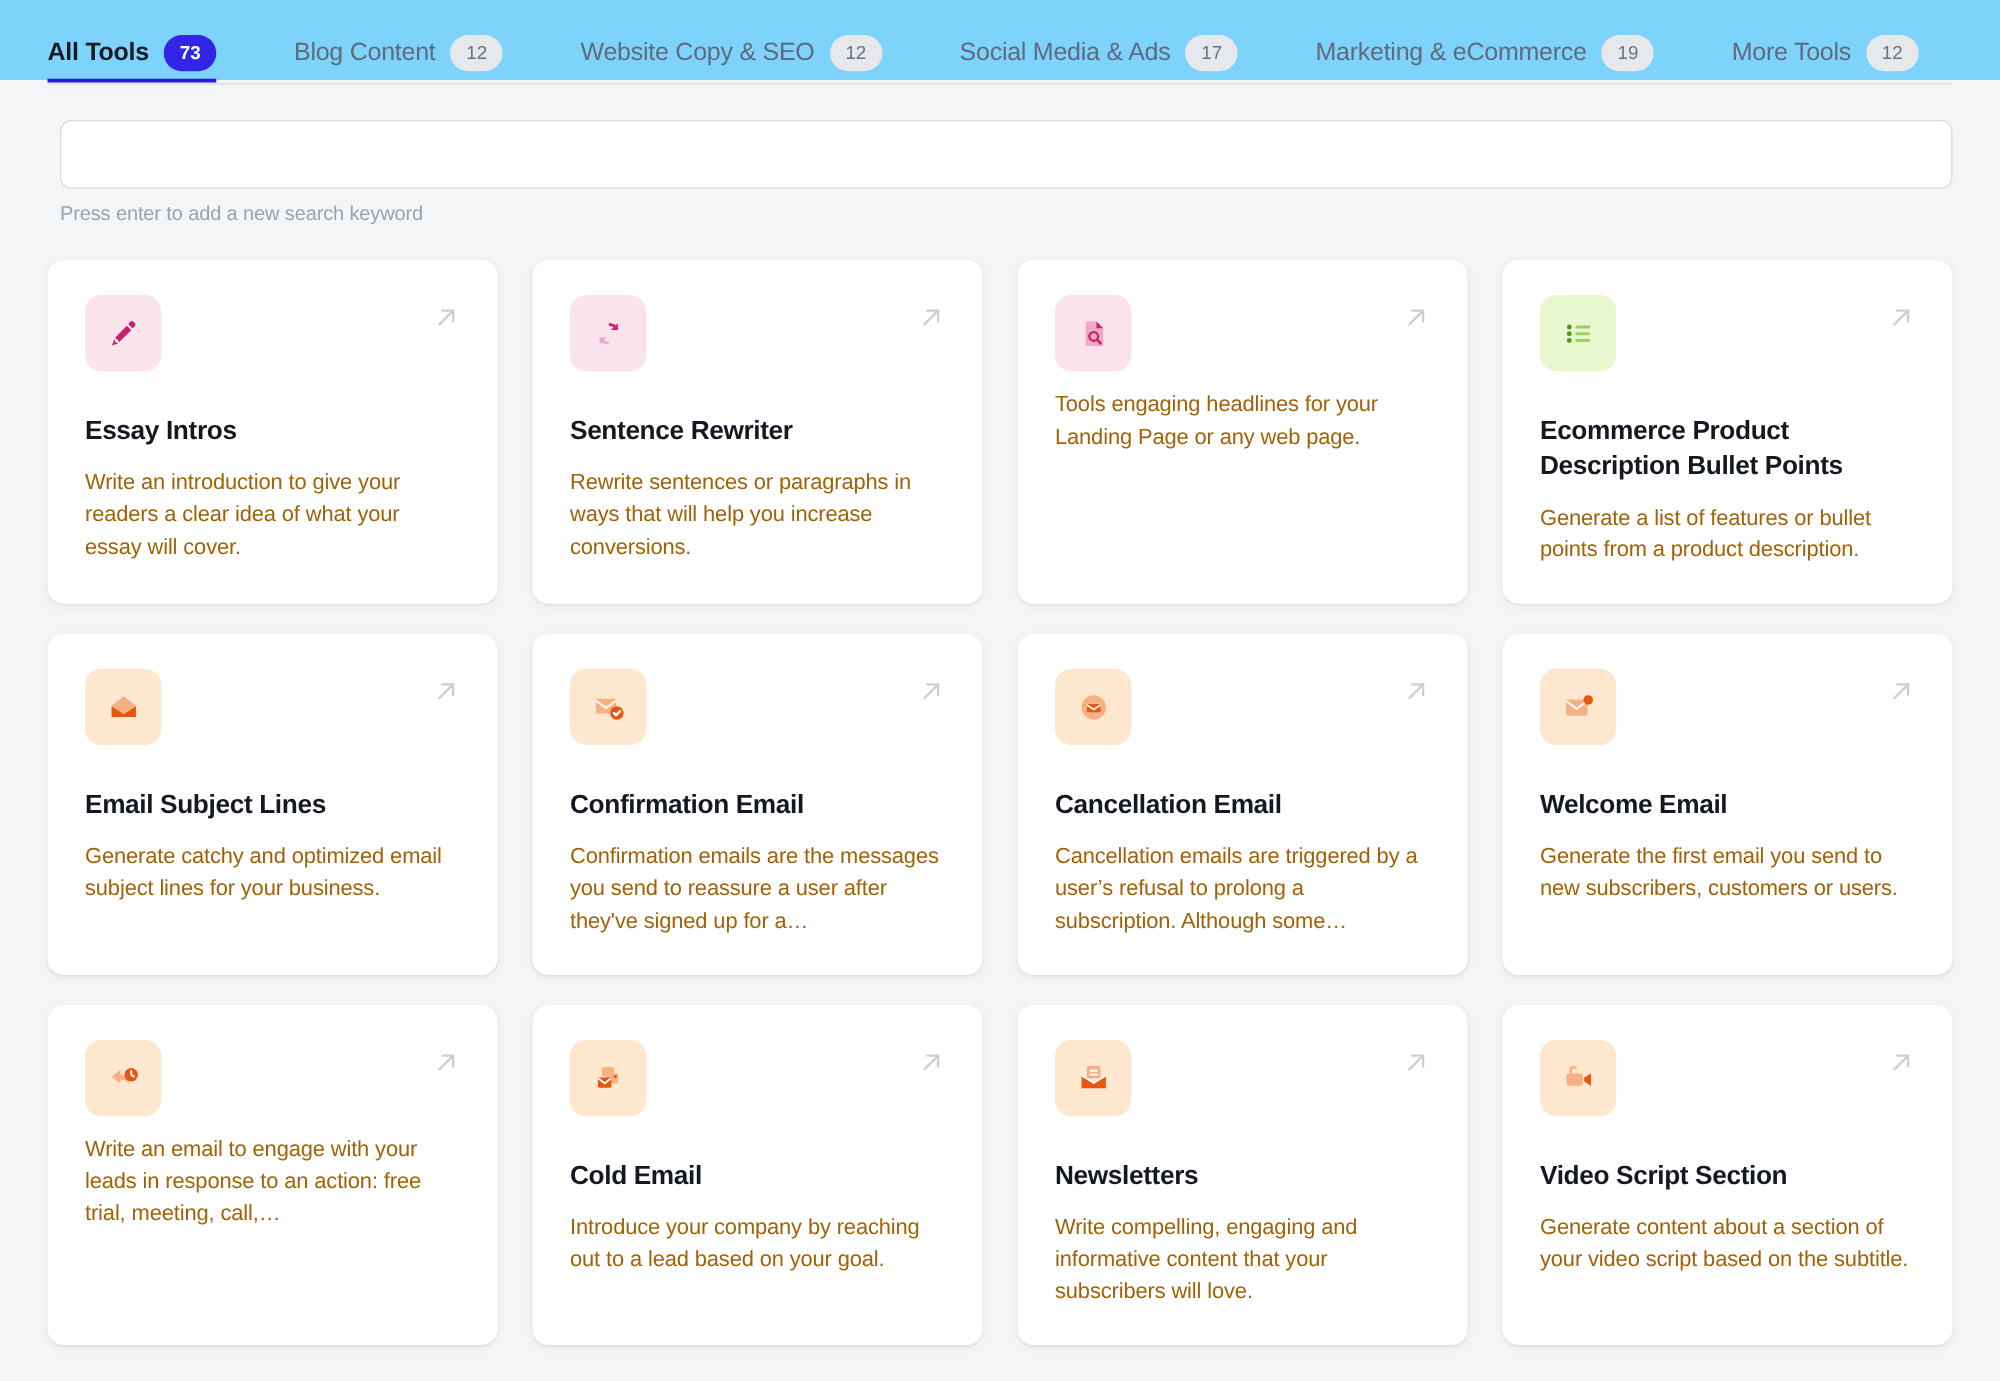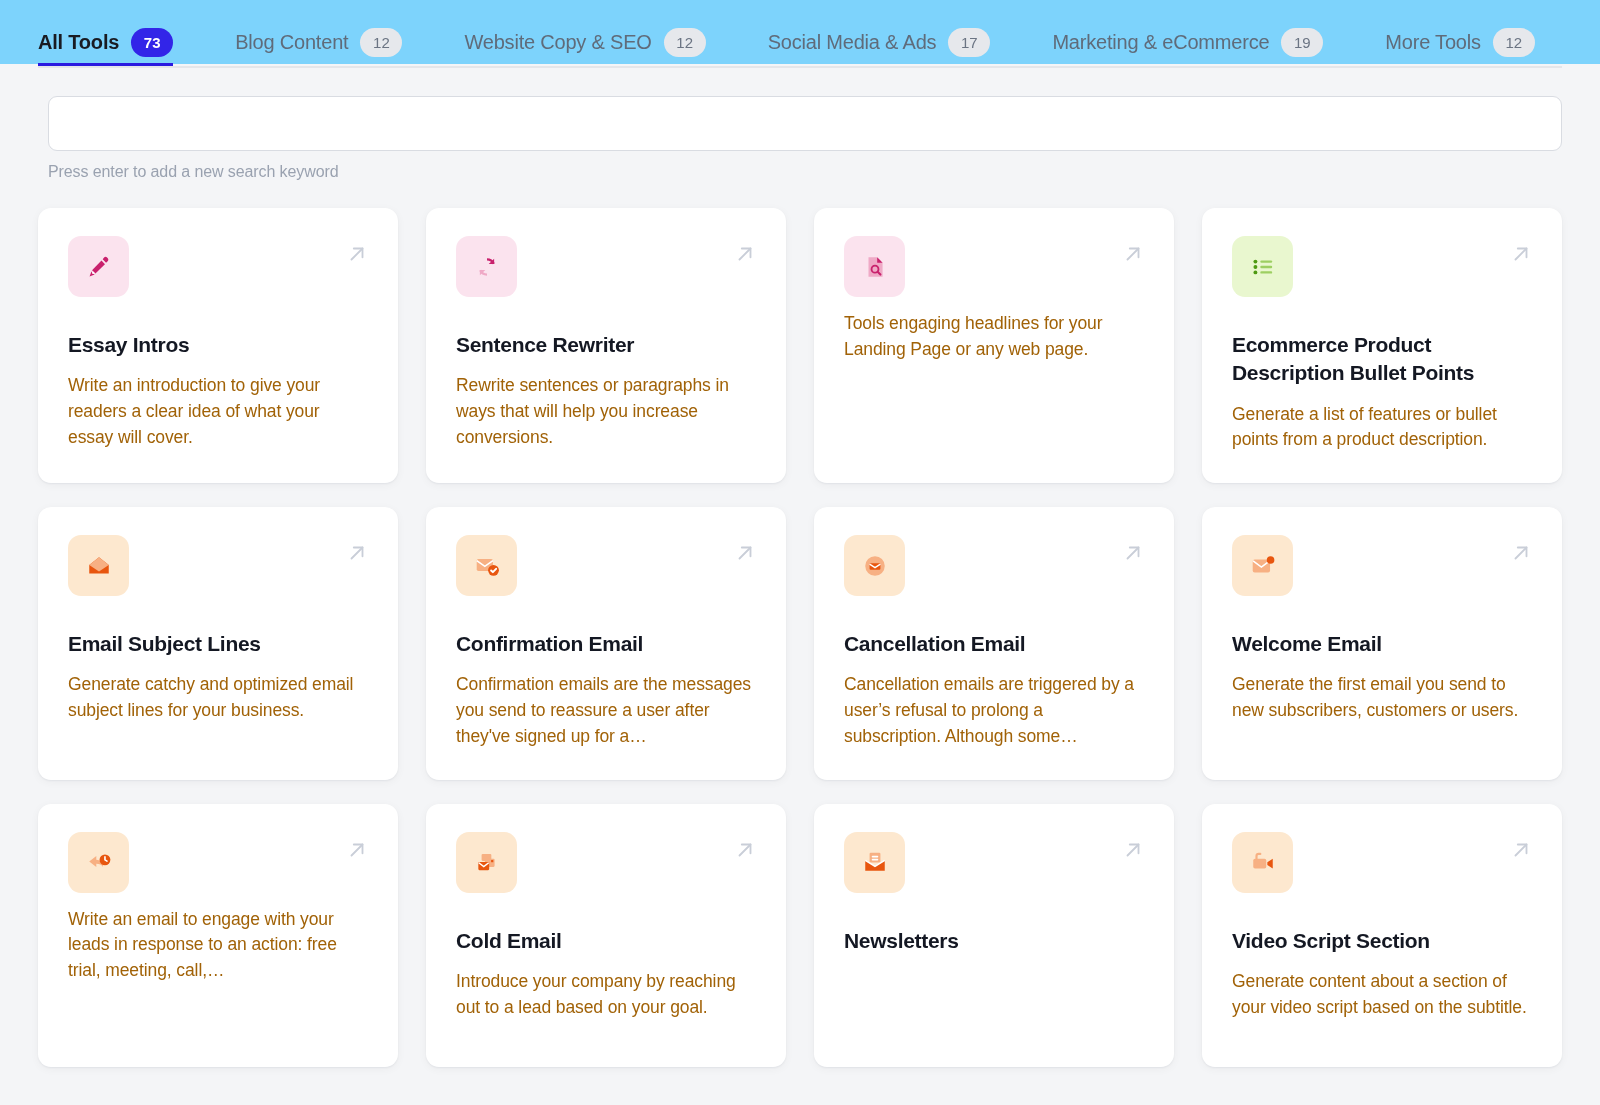--- a/index.html
+++ b/index.html
@@ -359,20 +359,21 @@
           <path d="M3 10.5 12 16l9-5.5" fill="none" stroke="#fff" stroke-width="1.3"></path>
         </svg>
       </div>
       <span class="arrow">
         <svg viewBox="0 0 24 24" fill="none" stroke="#c9ced8" stroke-width="2" stroke-linecap="round" stroke-linejoin="round">
           <path d="M6 18 18 6"></path>
           <path d="M8.5 6H18v9.5"></path>
         </svg>
       </span>
       <div class="card-title">Newsletters</div>
+      <div class="card-desc">Write compelling, engaging and informative content that your subscribers will love.</div>
     </div>
     <div class="card">
       <div class="icon-tile" style="background:#fde8cf">
         <svg viewBox="0 0 24 24" width="26" height="26">
           <rect x="3" y="9" width="12" height="9" rx="1.6" fill="#f7b083"></rect>
           <path d="M6 9V6.5a2 2 0 0 1 2-2h1.5" fill="none" stroke="#f7b083" stroke-width="2" stroke-linecap="round"></path>
           <path d="M16 12.2 21 9v9l-5-3.2z" fill="#e8560f"></path>
         </svg>
       </div>
       <span class="arrow">

